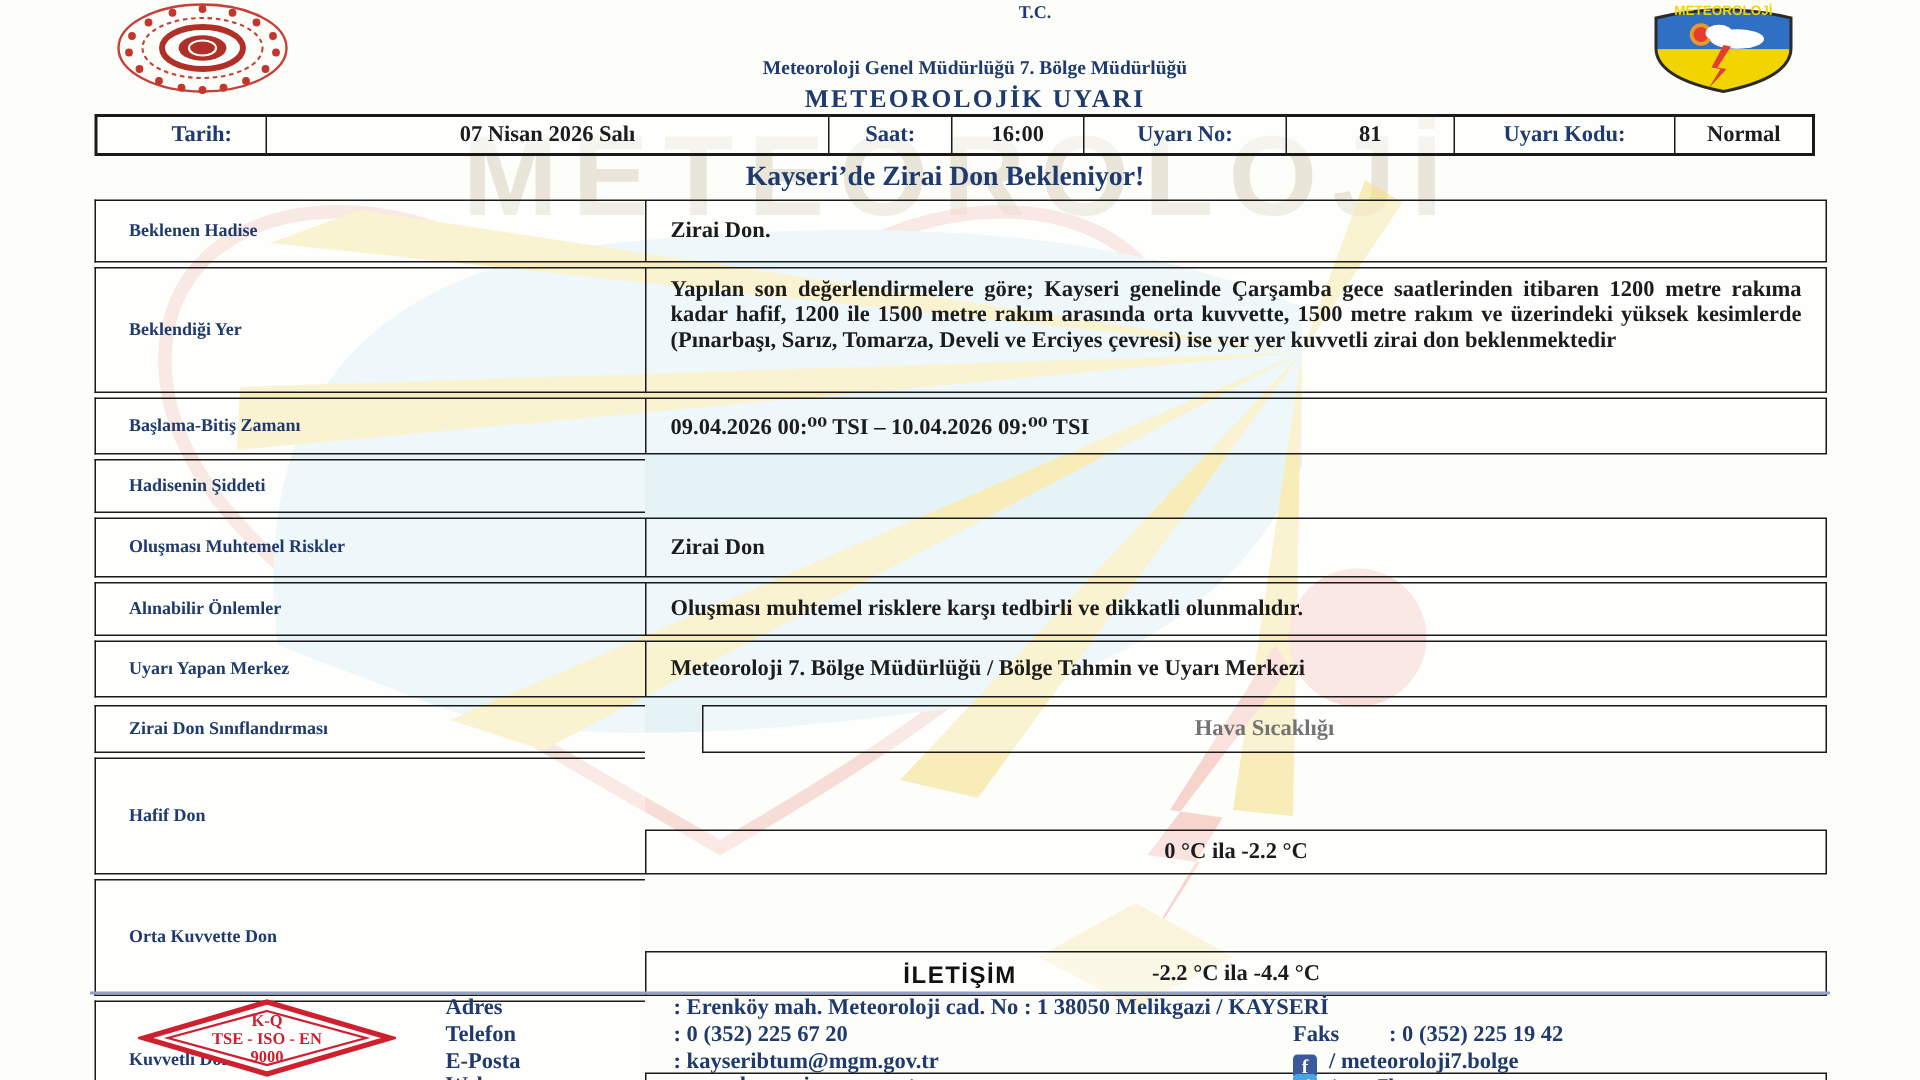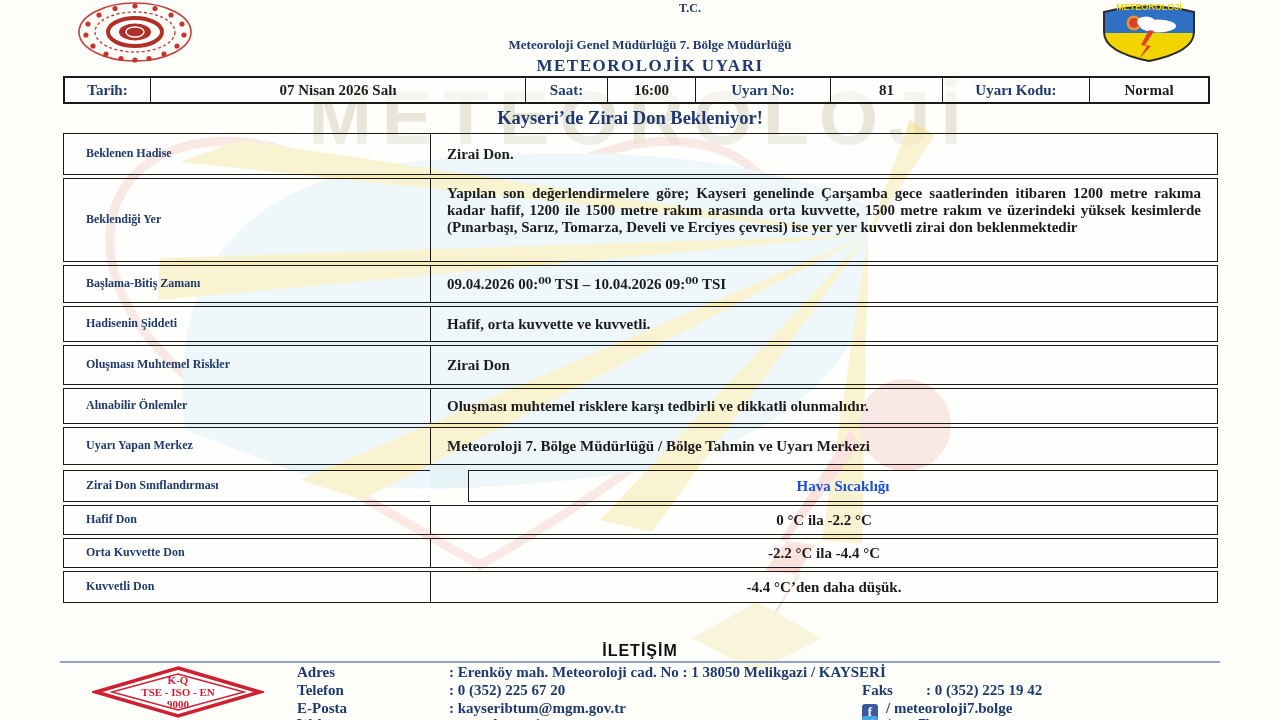--- a/index.html
+++ b/index.html
@@ -24,43 +24,43 @@
   .content { position:absolute; inset:0; z-index:1; }
   
   .hdr-tc        { position:absolute; top:1px;  left:240px; width:900px; text-align:center; font-weight:bold; font-size:12px; color:#1e3a6e; }
   .hdr-ministry  { position:absolute; top:16px; left:140px; width:1020px; text-align:center; font-weight:bold; font-size:21px; letter-spacing:.5px; color:#1e3a6e; }
   .hdr-dir       { position:absolute; top:37px; left:140px; width:1020px; text-align:center; font-weight:bold; font-size:13px; color:#1e3a6e; }
   .hdr-doctype   { position:absolute; top:56px; left:140px; width:1020px; text-align:center; font-weight:bold; font-size:17px; letter-spacing:1.5px; color:#1e3a6e; }
   .seal-logo     { position:absolute; top:2px;  left:76px; }
   .shield-logo   { position:absolute; top:0px;  left:1096px; }
   
   .info-bar { position:absolute; top:76px; left:63px; width:1147px; height:28px;
-              display:flex; border:2px solid #1a1a1a; background:rgba(255,255,255,.55); }
+              display:flex; border:2px solid #1a1a1a; background:rgba(255,255,255,.55);padding-left:27px; }
   .info-cell { border-left:1.5px solid #1a1a1a; display:flex; align-items:center; justify-content:center;
                font-size:15px; font-weight:bold; overflow:hidden; white-space:nowrap; }
   .info-cell:first-child { border-left:none; }
   .info-label { color:#1e3a6e; }
   .info-value { color:#1c1c1c; }
   
   .warning-title { position:absolute; top:108px; left:0; width:1260px; text-align:center;
                    font-weight:bold; font-size:18.5px; color:#1e3a6e; }
   
   .tbl { position:absolute; left:63px; width:1155px; }
   .tbl-details  { top:133px; }
   .tbl-classify { top:470px; }
   .t-row { display:flex; margin-bottom:3px; }
   .t-label { width:367px; border:1.6px solid #1a1a1a; border-right:none;
              padding:2px 6px 3px 22px; display:flex; align-items:center;
              font-weight:bold; font-size:12px; color:#1e3a6e; background:rgba(255,255,255,.35); }
   .t-value { flex:1; border:1.6px solid #1a1a1a;
              padding:3px 16px; display:flex; align-items:center;
              font-weight:bold; font-size:15px; color:#1c1c1c; background:rgba(255,255,255,.35); }
   .t-value.para { text-align:justify; line-height:17px; display:block; padding-top:6px; }
-  .t-value.center { justify-content:center; text-align:center; }
-  .t-value.c-head { justify-content:center; color:#1d4ed8;margin-left:38px; }
+  .t-value.center { justify-content:center; text-align:center;margin-top:48px; }
+  .t-value.c-head { justify-content:center; color:#737373;margin-left:38px; }
   .h42{min-height:42px} .h84{min-height:84px} .h38{min-height:38px}
   .h36{min-height:36px} .h40{min-height:40px} .h32{min-height:32px} .h30{min-height:30px}
   
   .c-heading { position:absolute; top:642px; left:0; width:1280px; text-align:center;
                font-family:"Liberation Sans","DejaVu Sans",sans-serif;
                font-weight:bold; font-size:16px; letter-spacing:1px; color:#111; }
   .c-rule { position:absolute; top:661px; left:60px; width:1160px; height:2px; background:#93a2c4; }
   .tse-logo { position:absolute; top:666px; left:92px; }
   .c-rows { position:absolute; top:664px; left:285px; width:940px; }
   .c-row { position:absolute; left:12px; width:940px; height:19px; white-space:nowrap;
@@ -173,21 +173,20 @@
       <div class="t-row">
         <div class="t-label h84">Beklendiği Yer</div>
         <div class="t-value h84 para">Yapılan son değerlendirmelere göre; Kayseri genelinde Çarşamba gece saatlerinden itibaren 1200 metre rakıma kadar hafif, 1200 ile 1500 metre rakım arasında orta kuvvette, 1500 metre rakım ve üzerindeki yüksek kesimlerde (Pınarbaşı, Sarız, Tomarza, Develi ve Erciyes çevresi) ise yer yer kuvvetli zirai don beklenmektedir</div>
       </div>
       <div class="t-row">
         <div class="t-label h38">Başlama-Bitiş Zamanı</div>
         <div class="t-value h38">09.04.2026 00:⁰⁰ TSI – 10.04.2026 09:⁰⁰ TSI</div>
       </div>
       <div class="t-row">
         <div class="t-label h36">Hadisenin Şiddeti</div>
-        <div class="t-value h36">Hafif, orta kuvvette ve kuvvetli.</div>
       </div>
       <div class="t-row">
         <div class="t-label h40">Oluşması Muhtemel Riskler</div>
         <div class="t-value h40">Zirai Don</div>
       </div>
       <div class="t-row">
         <div class="t-label h36">Alınabilir Önlemler</div>
         <div class="t-value h36">Oluşması muhtemel risklere karşı tedbirli ve dikkatli olunmalıdır.</div>
       </div>
       <div class="t-row">

